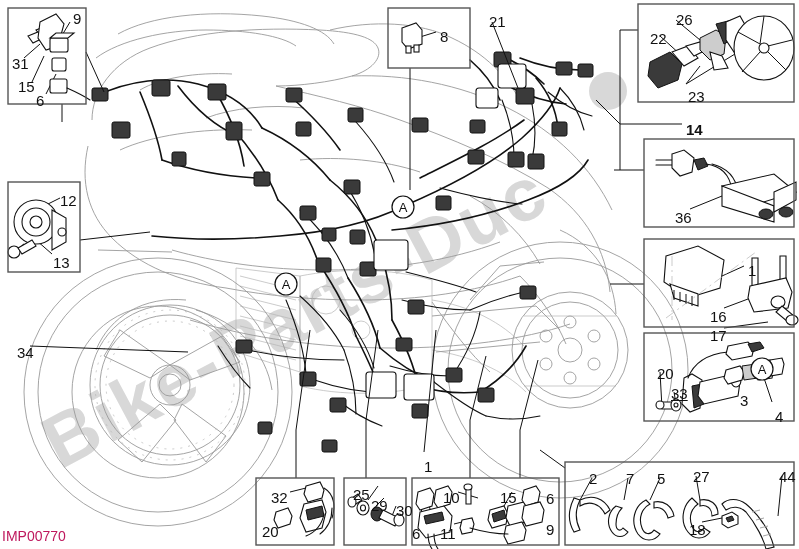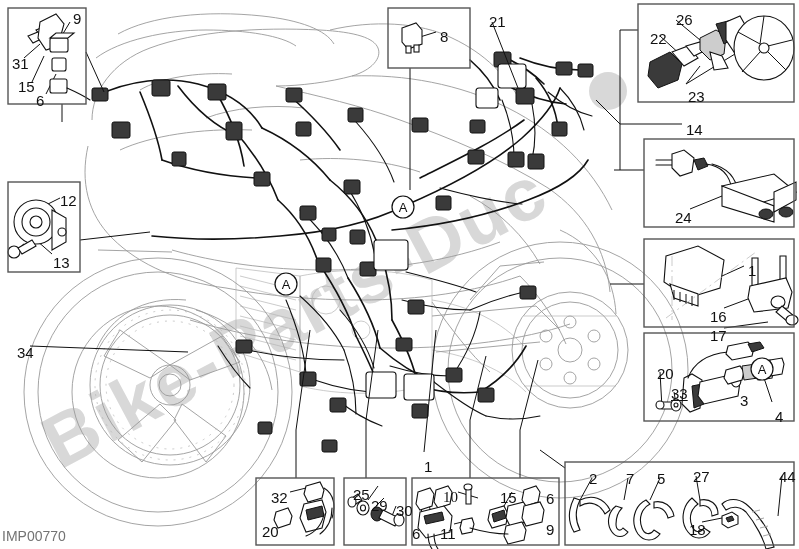--- a/index.html
+++ b/index.html
@@ -4,21 +4,21 @@
 <style>
   html,body{margin:0;padding:0;background:#fff;}
   body{width:799px;height:549px;position:relative;overflow:hidden;
        font-family:"Liberation Sans",sans-serif;color:#111;}
   #root{position:absolute;inset:0;}
   svg.layer{position:absolute;left:0;top:0;width:799px;height:549px;}
   .callout{position:absolute;font-size:15px;color:#111;white-space:nowrap;
            font-family:"Liberation Sans",sans-serif;}
   .wmtext{fill:#d8d8d8;font-family:"Liberation Sans",sans-serif;
           font-weight:700;font-size:74px;letter-spacing:2px;}
-  .wmcode{position:absolute;left:2px;top:528px;font-size:14px;color:#737373;}
+  .wmcode{position:absolute;left:2px;top:528px;font-size:14px;color:#be185d;}
   .detailbox{fill:none;stroke:#555;stroke-width:1.4;}
   .ln{stroke:#111;stroke-width:1;fill:none;}
   .thin{stroke:#9a9a9a;stroke-width:.9;fill:none;}
   .vthin{stroke:#b5b5b5;stroke-width:.7;fill:none;}
   .part{fill:#fff;stroke:#111;stroke-width:1.1;}
   .partdk{fill:#3a3a3a;stroke:#111;stroke-width:1;}
   .partmd{fill:#cdcdcd;stroke:#111;stroke-width:1;}
   .wire{stroke:#111;stroke-width:1.6;fill:none;stroke-linecap:round;}
   .wire2{stroke:#111;stroke-width:1.1;fill:none;stroke-linecap:round;}
   .amark{fill:#fff;stroke:#111;stroke-width:1.2;}
@@ -470,40 +470,40 @@
   <div id="callout-host">
       <div class="callout" style="left: 73px; top: 10px;">9</div>
       <div class="callout" style="left: 12px; top: 55px;">31</div>
       <div class="callout" style="left: 18px; top: 78px;">15</div>
       <div class="callout" style="left: 36px; top: 92px;">6</div>
       <div class="callout" style="left: 440px; top: 28px;">8</div>
       <div class="callout" style="left: 489px; top: 13px;">21</div>
       <div class="callout" style="left: 676px; top: 11px; text-align: center;">26</div>
       <div class="callout" style="left: 650px; top: 30px;">22</div>
       <div class="callout" style="left: 688px; top: 88px;">23</div>
-      <div class="callout" style="left: 686px; top: 121px;">14</div>
-      <div class="callout" style="left: 675px; top: 209px;">24</div>
+      <div class="callout" style="left: 686px; top: 121px; font-weight: bold;">14</div>
+      <div class="callout" style="left: 675px; top: 209px;">36</div>
       <div class="callout" style="left: 60px; top: 192px;">12</div>
       <div class="callout" style="left: 53px; top: 254px;">13</div>
       <div class="callout" style="left: 17px; top: 344px;">34</div>
       <div class="callout" style="left: 748px; top: 262px;">1</div>
       <div class="callout" style="left: 710px; top: 308px;">16</div>
       <div class="callout" style="left: 710px; top: 327px;">17</div>
       <div class="callout" style="left: 657px; top: 365px;">20</div>
       <div class="callout" style="left: 671px; top: 385px; text-decoration: underline;">33</div>
       <div class="callout" style="left: 740px; top: 392px;">3</div>
       <div class="callout" style="left: 775px; top: 408px;">4</div>
       <div class="callout" style="left: 424px; top: 458px;">1</div>
       <div class="callout" style="left: 271px; top: 489px;">32</div>
       <div class="callout" style="left: 262px; top: 523px;">20</div>
       <div class="callout" style="left: 353px; top: 486px;">25</div>
       <div class="callout" style="left: 371px; top: 497px;">29</div>
       <div class="callout" style="left: 396px; top: 502px;">30</div>
       <div class="callout" style="left: 412px; top: 525px;">6</div>
-      <div class="callout" style="left: 443px; top: 489px; font-family: Liberation Serif, serif;">10</div>
+      <div class="callout" style="left: 443px; top: 489px;">10</div>
       <div class="callout" style="left: 440px; top: 525px;">11</div>
       <div class="callout" style="left: 500px; top: 489px;">15</div>
       <div class="callout" style="left: 546px; top: 490px;">6</div>
       <div class="callout" style="left: 546px; top: 521px;">9</div>
       <div class="callout" style="left: 589px; top: 470px;">2</div>
       <div class="callout" style="left: 626px; top: 470px;">7</div>
       <div class="callout" style="left: 657px; top: 470px;">5</div>
       <div class="callout" style="left: 693px; top: 468px;">27</div>
       <div class="callout" style="left: 779px; top: 468px;">44</div>
       <div class="callout" style="left: 689px; top: 521px;">18</div>

